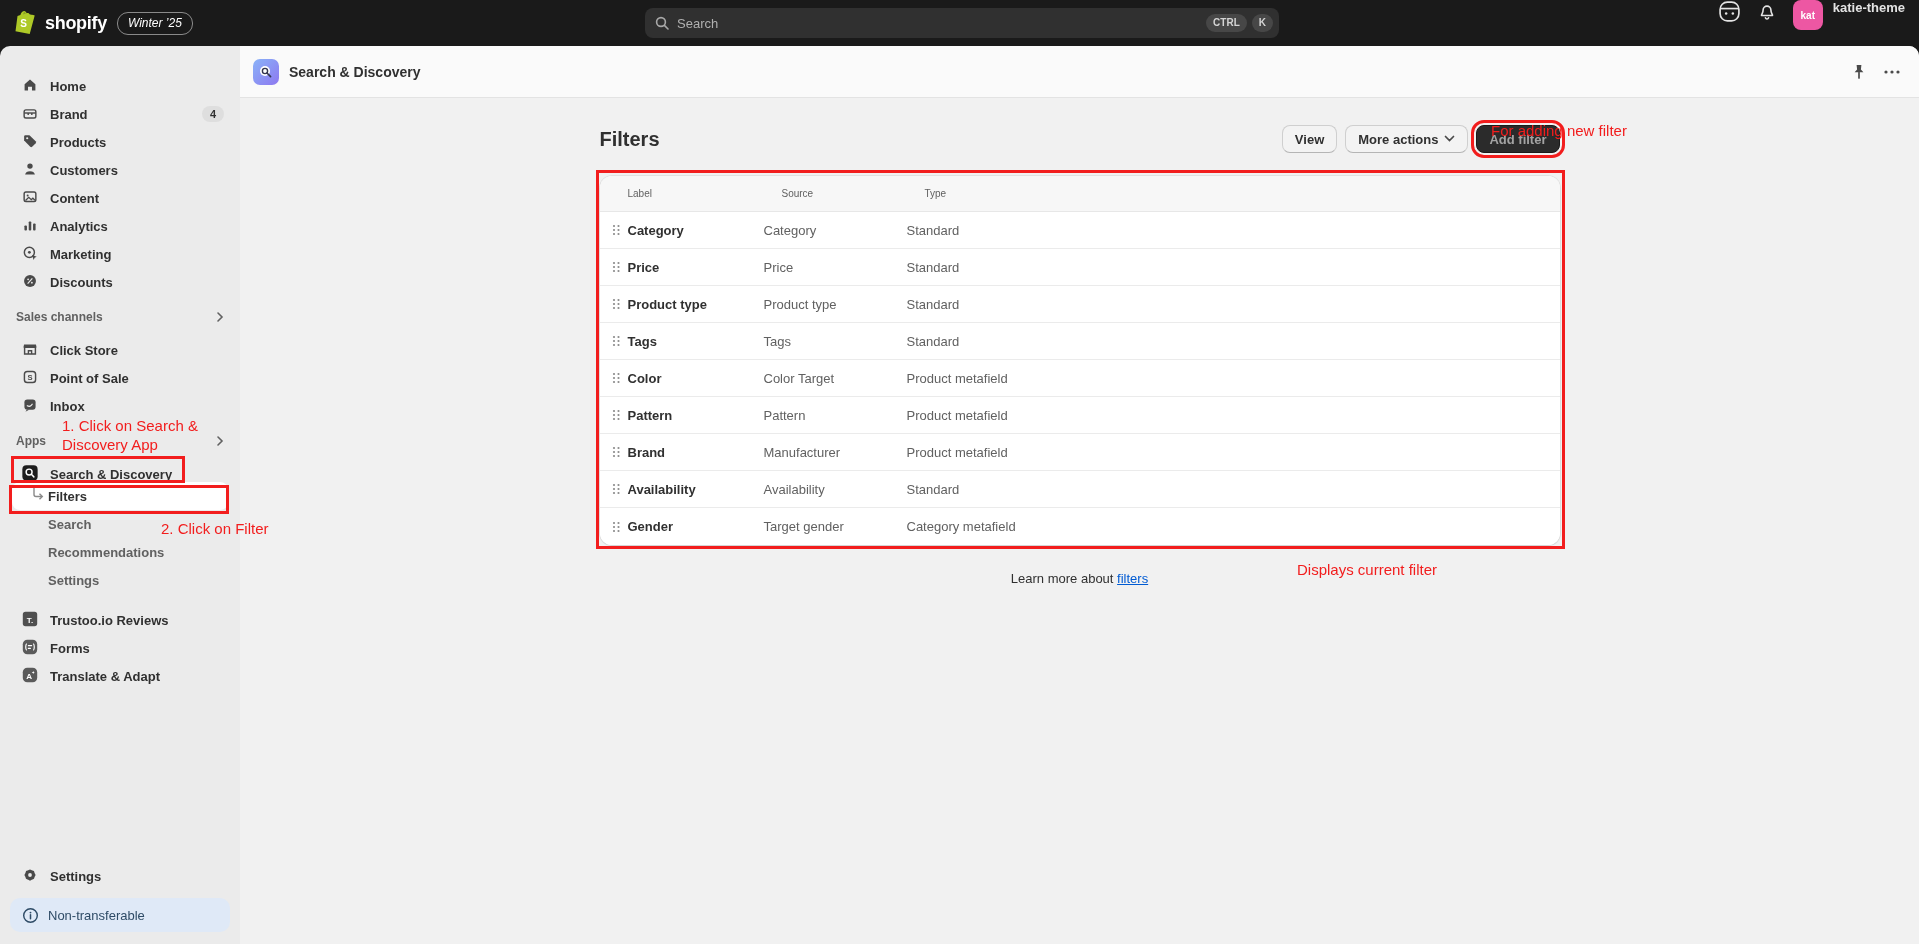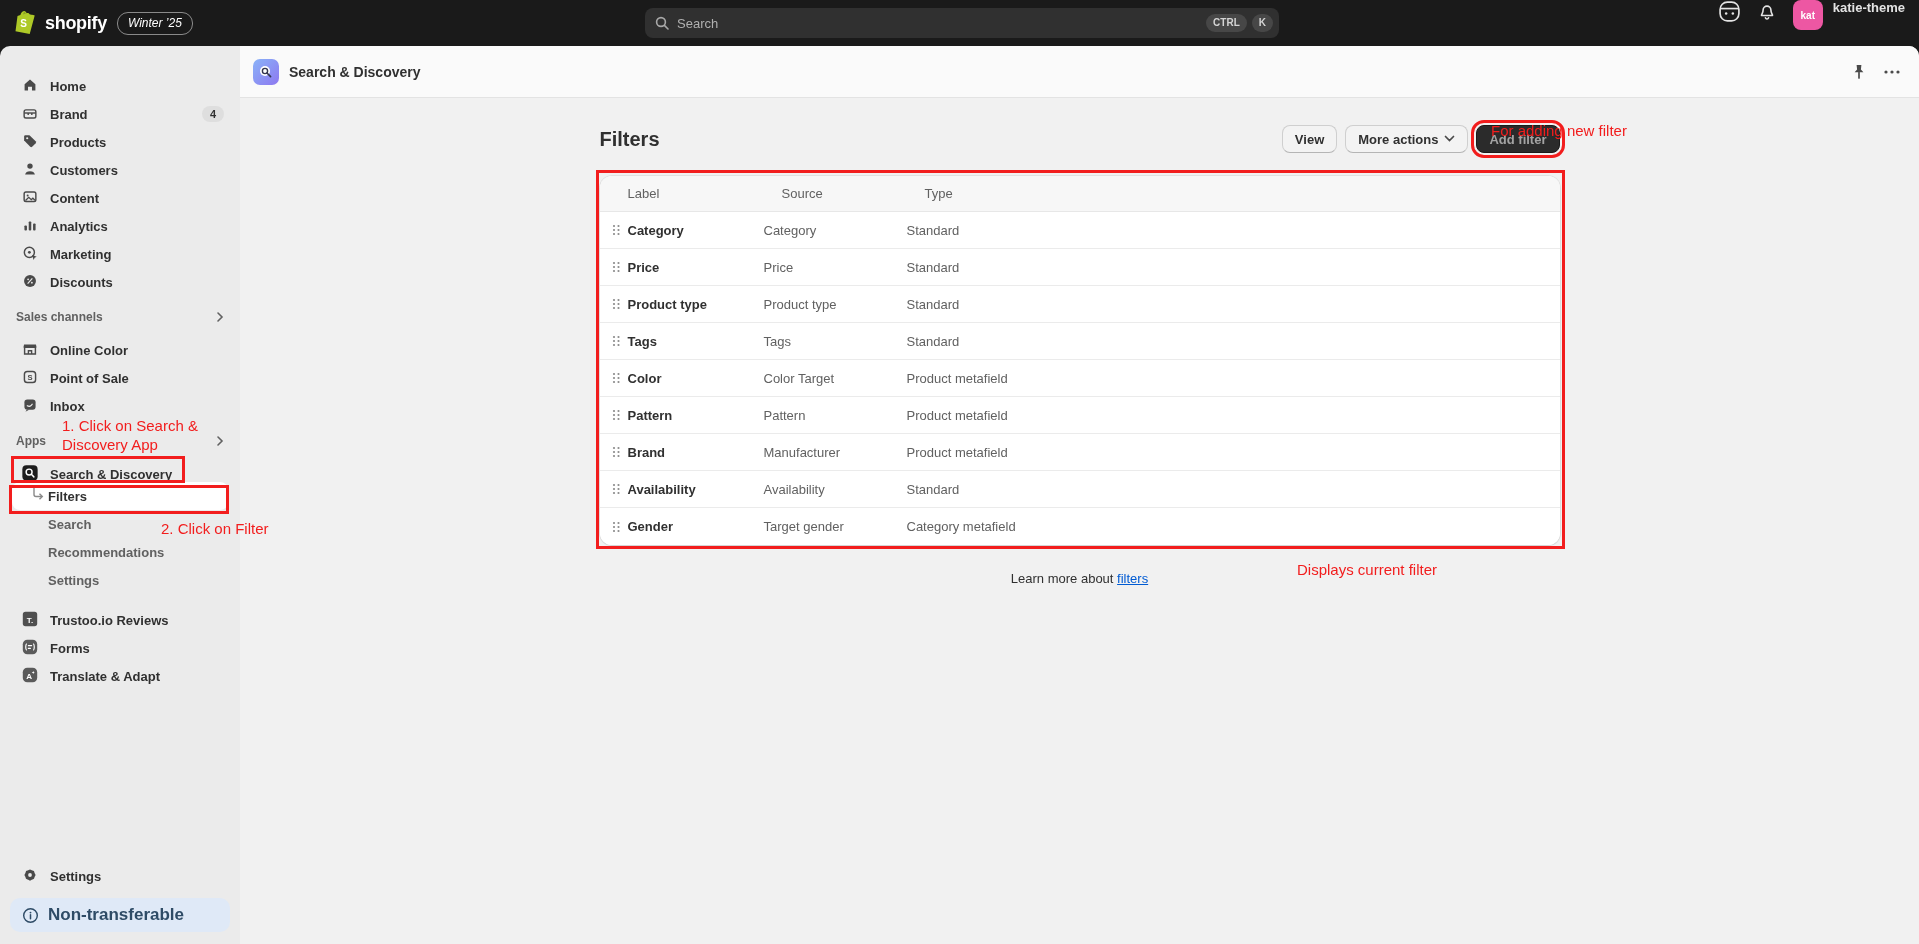--- a/index.html
+++ b/index.html
@@ -61,21 +61,21 @@
   .s-sub .s-label { color:#616161; }
   .s-sub.active { background:#fff; border-radius:8px; margin:0 12px; padding-left:36px; }
   .s-sub.active .s-label { color:#303030; }
   .sub-arrow { position:absolute; left:-6px; top:4px; }
   .s-sub.active .sub-arrow { left:18px; }
   .s-gap6 { height:6px; }
   .s-bottom { position:absolute; left:0; right:0; bottom:12px; }
   .plan-pill {
     margin:14px 10px 0; height:34px; background:#dfe9f7; border-radius:10px;
     display:flex; align-items:center; gap:9px; padding:0 12px;
-    color:#2e4b66; font-size:17px; font-weight:700;
+    color:#2e4b66; font-size:13px; font-weight:400;
   }
 
   
   .main { position:absolute; top:46px; left:240px; right:0; bottom:0; background:#f1f1f1; border-top-right-radius:10px; }
   .app-header {
     height:52px; background:#fafafa; border-bottom:1px solid #e3e3e3;
     border-top-right-radius:10px; display:flex; align-items:center; padding:0 18px 0 13px;
   }
   .app-icon {
     width:26px; height:26px; border-radius:7px;
@@ -101,21 +101,21 @@
     outline:3px solid var(--red,#f21d1d); outline-offset:2px;
   }
 
   .card {
     background:#fff; border-radius:12px; overflow:hidden;
     box-shadow:0 0 0 1px rgba(0,0,0,.06), 0 1px 2px rgba(0,0,0,.08);
   }
   .thead {
     display:grid; grid-template-columns:154px 143px 1fr; align-items:center;
     height:36px; padding-left:28px; background:#f7f7f7; border-bottom:1px solid #e7e7e7;
-    color:#616161; font-size:13px;
+    color:#616161; font-size:10px;
   }
   .trow {
     display:grid; grid-template-columns:18px 136px 143px 1fr; align-items:center;
     height:37px; padding-left:10px; border-bottom:1px solid #ebebeb; background:#fff;
   }
   .trow:last-child { border-bottom:none; }
   .c-label { font-weight:bold; font-size:13px; color:#303030; }
   .c-dim { font-size:13px; color:#616161; }
   .handle { display:flex; justify-content:flex-start; cursor:grab; }
 
@@ -271,21 +271,21 @@
       </span>
   </div>
   <div class="s-item">
     <span class="s-icon">
         <svg width="18" height="18" viewBox="0 0 20 20">
           <path d="M4 8.2 h12 v7.3 h-12 z" fill="none" stroke="#4a4a4a" stroke-width="1.6"></path>
           <path d="M3.4 5 h13.2 l.7 3.2 h-14.6 z" fill="#4a4a4a"></path>
           <path d="M8.2 15.5 v-3.6 h3.6 v3.6" fill="none" stroke="#4a4a4a" stroke-width="1.5"></path>
         </svg>
       </span>
-    <span class="s-label">Online Color</span>
+    <span class="s-label">Click Store</span>
   </div>
   <div class="s-item">
     <span class="s-icon">
         <svg width="18" height="18" viewBox="0 0 20 20">
           <rect x="3.8" y="3.8" width="12.4" height="12.4" rx="3.2" fill="none" stroke="#4a4a4a" stroke-width="1.6"></rect>
           <text x="10" y="13.2" font-size="8.5" font-weight="bold" fill="#4a4a4a" text-anchor="middle" font-family="Liberation Sans, sans-serif">S</text>
         </svg>
       </span>
     <span class="s-label">Point of Sale</span>
   </div>

